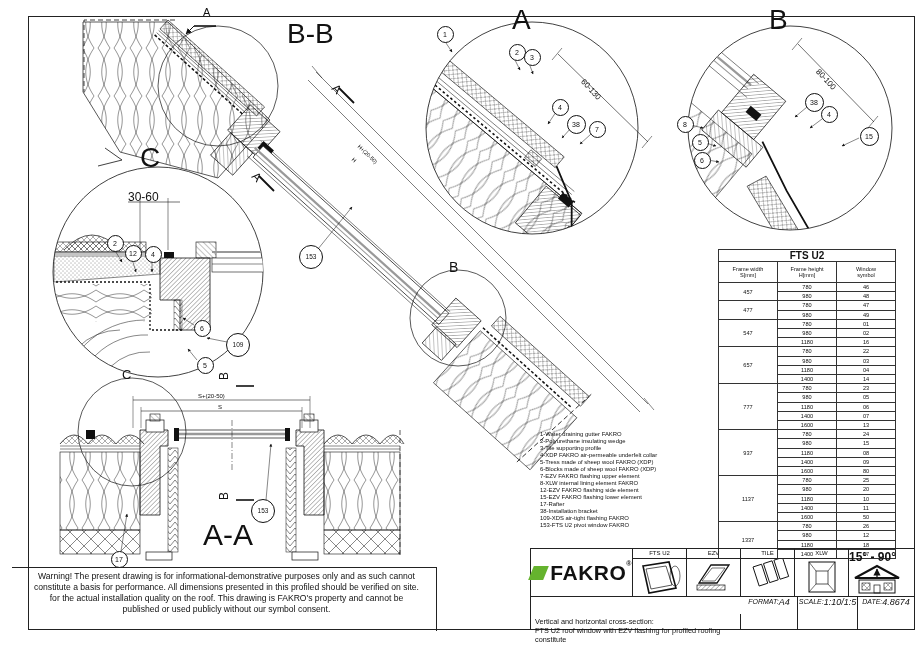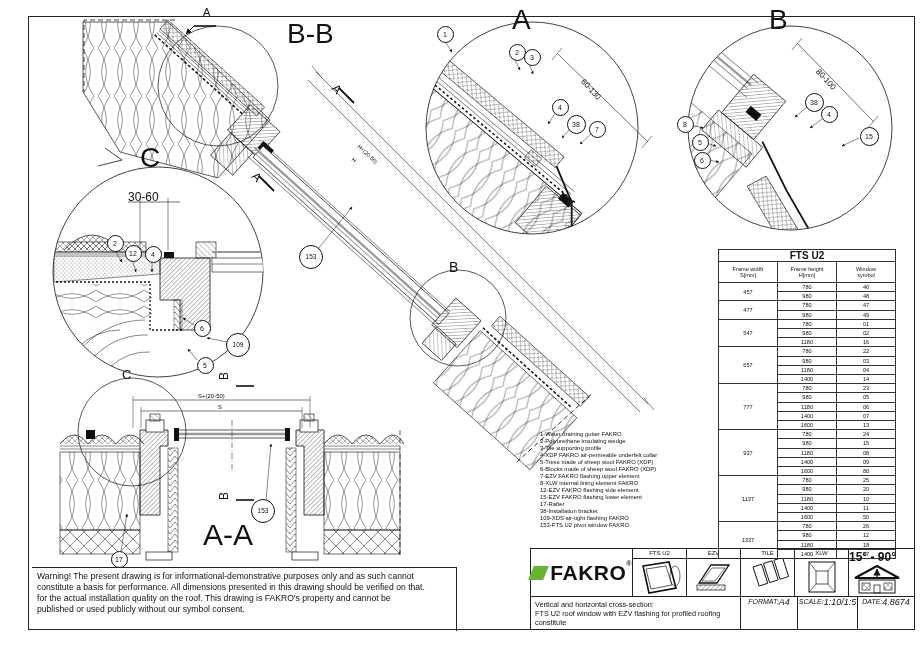--- a/index.html
+++ b/index.html
@@ -20,39 +20,39 @@
   
   .parts{position:absolute;left:540px;top:431px;width:185px;font-size:5.9px;line-height:7px;}
   
   .tblwrap{position:absolute;left:718px;top:249px;width:178px;}
   table.sz{border-collapse:collapse;width:178px;table-layout:fixed;}
   table.sz td,table.sz th{border:0.8px solid #333;padding:0;text-align:center;
       font-size:5.6px;line-height:8.2px;font-weight:400;height:8.2px;overflow:hidden;}
   table.sz .ttl{font-size:10px;font-weight:700;line-height:11px;height:11px;}
   table.sz .hdr{font-size:5.6px;line-height:6.5px;height:20px;}
   
-  .warn{position:absolute;left:32px;top:567px;width:419px;height:60px;border:1px solid #222;
-        border-left:none;border-bottom:none;padding:3px 0 0 5px;font-size:8.6px;line-height:11px;}
+  .warn{position:absolute;left:12px;top:567px;width:419px;height:60px;border:1px solid #222;
+        border-left:none;border-bottom:none;padding:3px 0 0 5px;font-size:8.6px;line-height:11px;text-align:center;}
   
   .tb{position:absolute;left:530px;top:548px;width:383px;height:80px;border:1px solid #222;
       display:flex;flex-direction:column;}
   .tb-r1{display:flex;height:48px;border-bottom:1px solid #222;}
   .tb-r2{display:flex;height:32px;}
   .cell{border-right:1px solid #222;box-sizing:border-box;position:relative;}
   .cell:last-child{border-right:none;}
   .logo-cell{width:102px;display:flex;align-items:center;justify-content:center;gap:4px;}
   .logo-par{width:24px;height:14px;background:#65b32e;transform:skewX(-22deg);}
   .logo-txt{font-size:21px;font-weight:700;letter-spacing:.5px;}
   .logo-reg{font-size:7px;vertical-align:14px;}
   .icon-cell{width:54px;display:flex;flex-direction:column;align-items:center;}
   .icon-cell .cap{font-size:6px;border-bottom:1px solid #222;width:100%;text-align:center;
                   line-height:9px;height:9px;}
   .angle-cell{width:65px;display:flex;flex-direction:column;align-items:flex-start;}
   .angle-txt{font-size:12px;font-weight:700;line-height:14px;margin-top:1px;}
-  .desc-cell{width:210px;font-size:7.3px;line-height:9px;padding:3px 0 0 4px;}
+  .desc-cell{width:210px;font-size:7.3px;line-height:9px;padding:3px 0 0 4px;margin-top:17px;}
   .meta-cell{display:flex;flex-direction:row;align-items:flex-start;justify-content:center;font-style:italic;}
   .meta-cell .ml{font-size:7px;line-height:9px;}
   .meta-cell .mv{font-size:9px;line-height:11px;}
   .w-fmt{width:57px}.w-scl{width:60px}.w-dat{width:56px}
 </style>
 </head>
 <body>
 
 <div class="sheet">
   <div class="frame"></div>
@@ -488,21 +488,21 @@
           <tr>
             <td>1400</td>
             <td>17</td>
           </tr>
         </tbody>
       </table>
   </div>
 
   <div class="warn" id="warn">
       <div>Warning! The present drawing is for informational-demonstrative purposes only and as such cannot</div>
-      <div>constitute a basis for performance. All dimensions presented in this drawing should be verified on that.</div>
+      <div>constitute a basis for performance. All dimensions presented in this profiled should be verified on site.</div>
       <div>for the actual installation quality on the roof. This drawing is FAKRO's property and cannot be</div>
       <div>published  or used publicly without our symbol consent.</div>
     </div>
 
   <div class="tb">
     <div class="tb-r1">
       <div class="cell logo-cell">
         <span class="logo-par"></span>
         <span class="logo-txt"><span>FAKRO</span><span class="logo-reg">®</span></span>
       </div>

